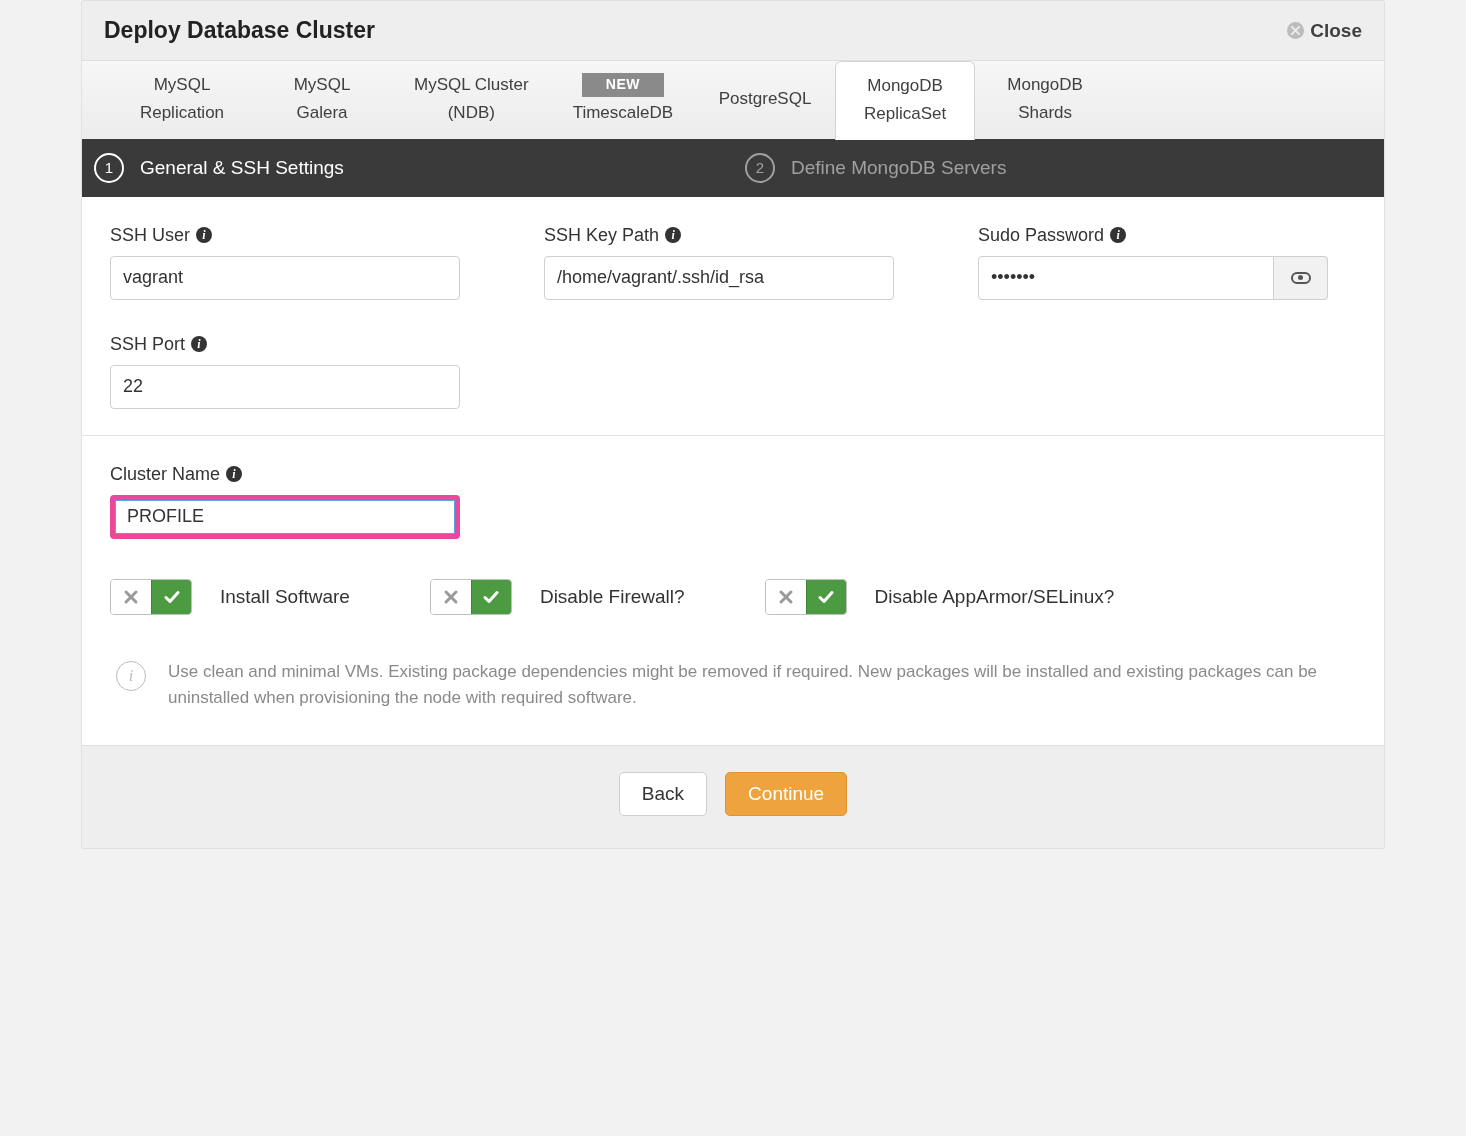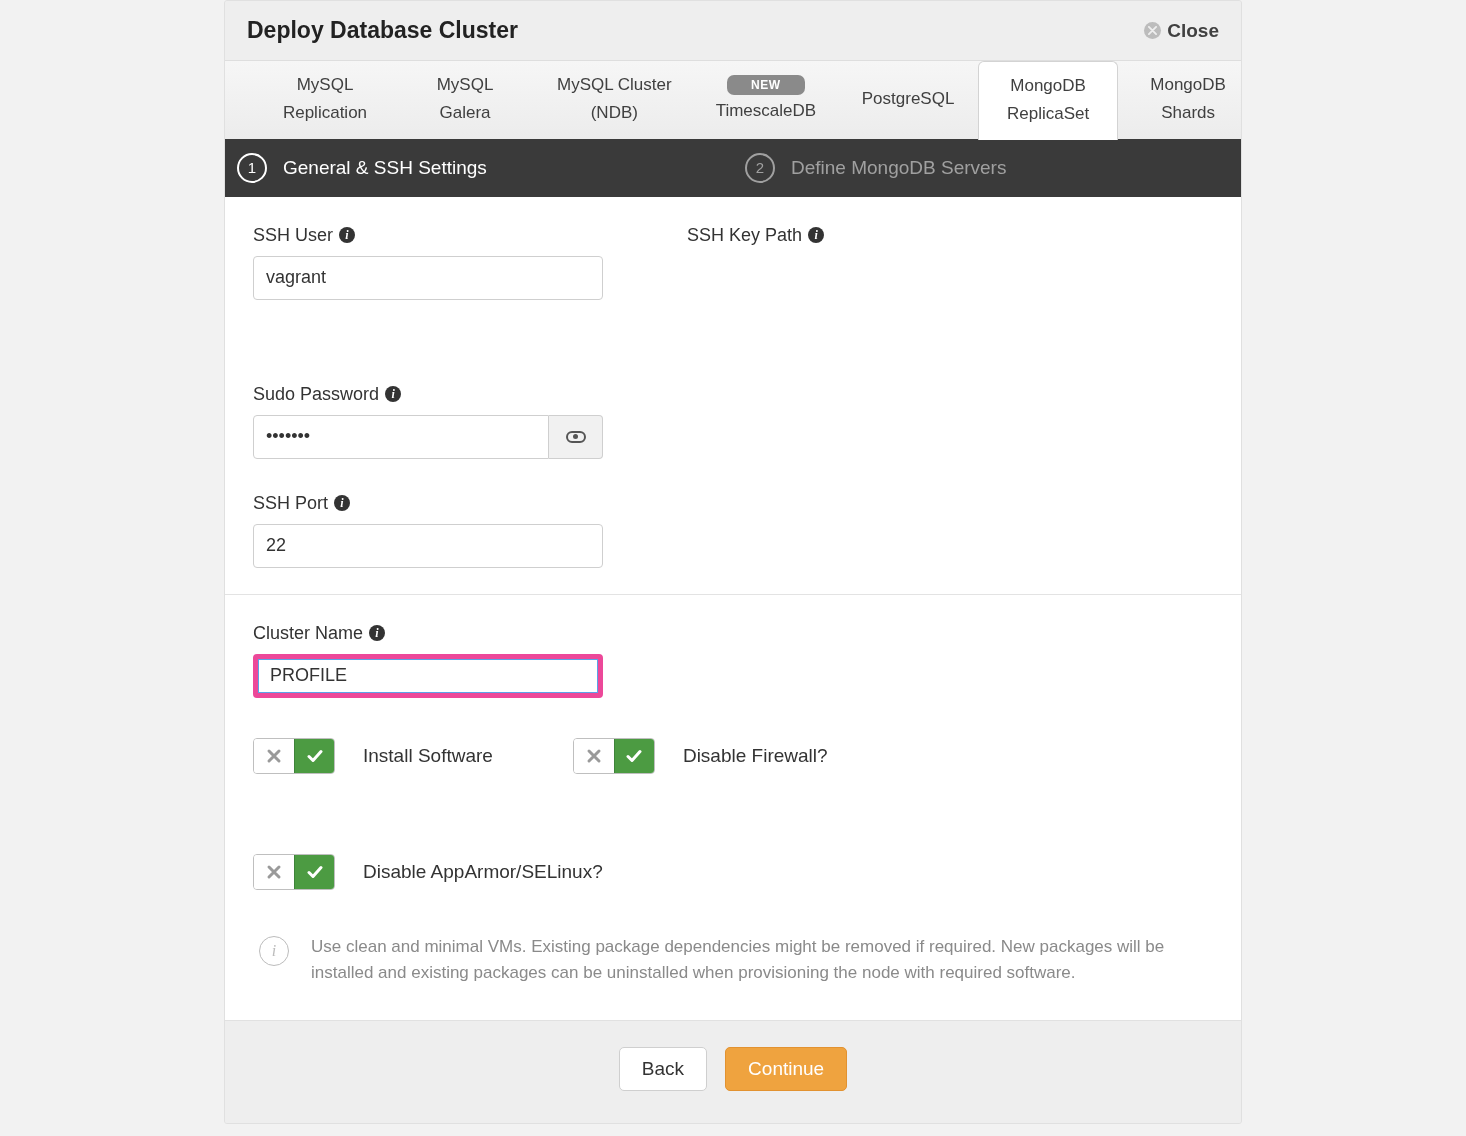--- a/index.html
+++ b/index.html
@@ -1,18 +1,18 @@
 <!DOCTYPE html>
 <html><head>
 <meta charset="utf-8">
 <style>
   * { box-sizing: border-box; margin:0; padding:0; }
   html,body { font-family: -apple-system, "Helvetica Neue", Arial, sans-serif; color:#333; background:#f2f2f2; }
   .modal {
-    width:1018px; margin:0 auto; background:#eeeeee;
+    width:1304px; margin:0 auto; background:#eeeeee;
     border:1px solid #e0e0e0; border-radius:3px; overflow:hidden;
   }
   
   .modal-header {
     display:flex; align-items:center; justify-content:space-between;
     padding:16px 22px; background:#eeeeee;
   }
   .modal-title { font-size:23px; font-weight:600; color:#222; }
   .close-link { color:#404040; font-size:19px; font-weight:600; display:flex; align-items:center; gap:6px; cursor:pointer;}
   .close-x {
@@ -29,22 +29,22 @@
     flex:0 0 auto; text-align:center; padding:12px 22px 14px; font-size:17px; color:#404040;
     line-height:1.4; cursor:pointer; position:relative;
     display:flex; flex-direction:column; gap:4px; align-items:center; justify-content:center;
     min-width:140px;
   }
   .tab.active {
     background:#fff; border:1px solid #d3d3d3; border-bottom:none;
     border-radius:6px 6px 0 0; margin-bottom:-1px;
   }
   .badge-new {
-    background:#8a8a8a; color:#fff; font-size:12px; font-weight:700;
-    padding:2px 24px; border-radius:7px; letter-spacing:0.5px;
+    background:#8a8a8a; color:#fff; font-size:14px; font-weight:700;
+    padding:2px 24px; border-radius:0; letter-spacing:0.5px;
   }
   
   .steps {
     background:#3a3a3a; color:#fff; display:flex; align-items:center;
     padding:14px 12px;
   }
   .step { display:flex; align-items:center; gap:16px; width:50%; }
   .step-num {
     width:30px; height:30px; border-radius:50%; border:2px solid currentColor;
     display:flex; align-items:center; justify-content:center; font-size:15px;
@@ -180,20 +180,21 @@
             <span>SSH User</span>
             <span class="info-icon">i</span>
           </div>
           <input class="input" value="vagrant" style="">
         </div>
         <div class="form-group">
           <div class="label">
             <span>SSH Key Path</span>
             <span class="info-icon">i</span>
           </div>
+          <input class="input" value="/home/vagrant/.ssh/id_rsa" style="">
         </div>
         <div class="form-group">
           <div class="label">
             <span>Sudo Password</span>
             <span class="info-icon">i</span>
           </div>
           <div class="input-group">
             <input class="input" type="text" value="•••••••" style="">
             <div class="input-suffix">
               <span class="eye"></span>

